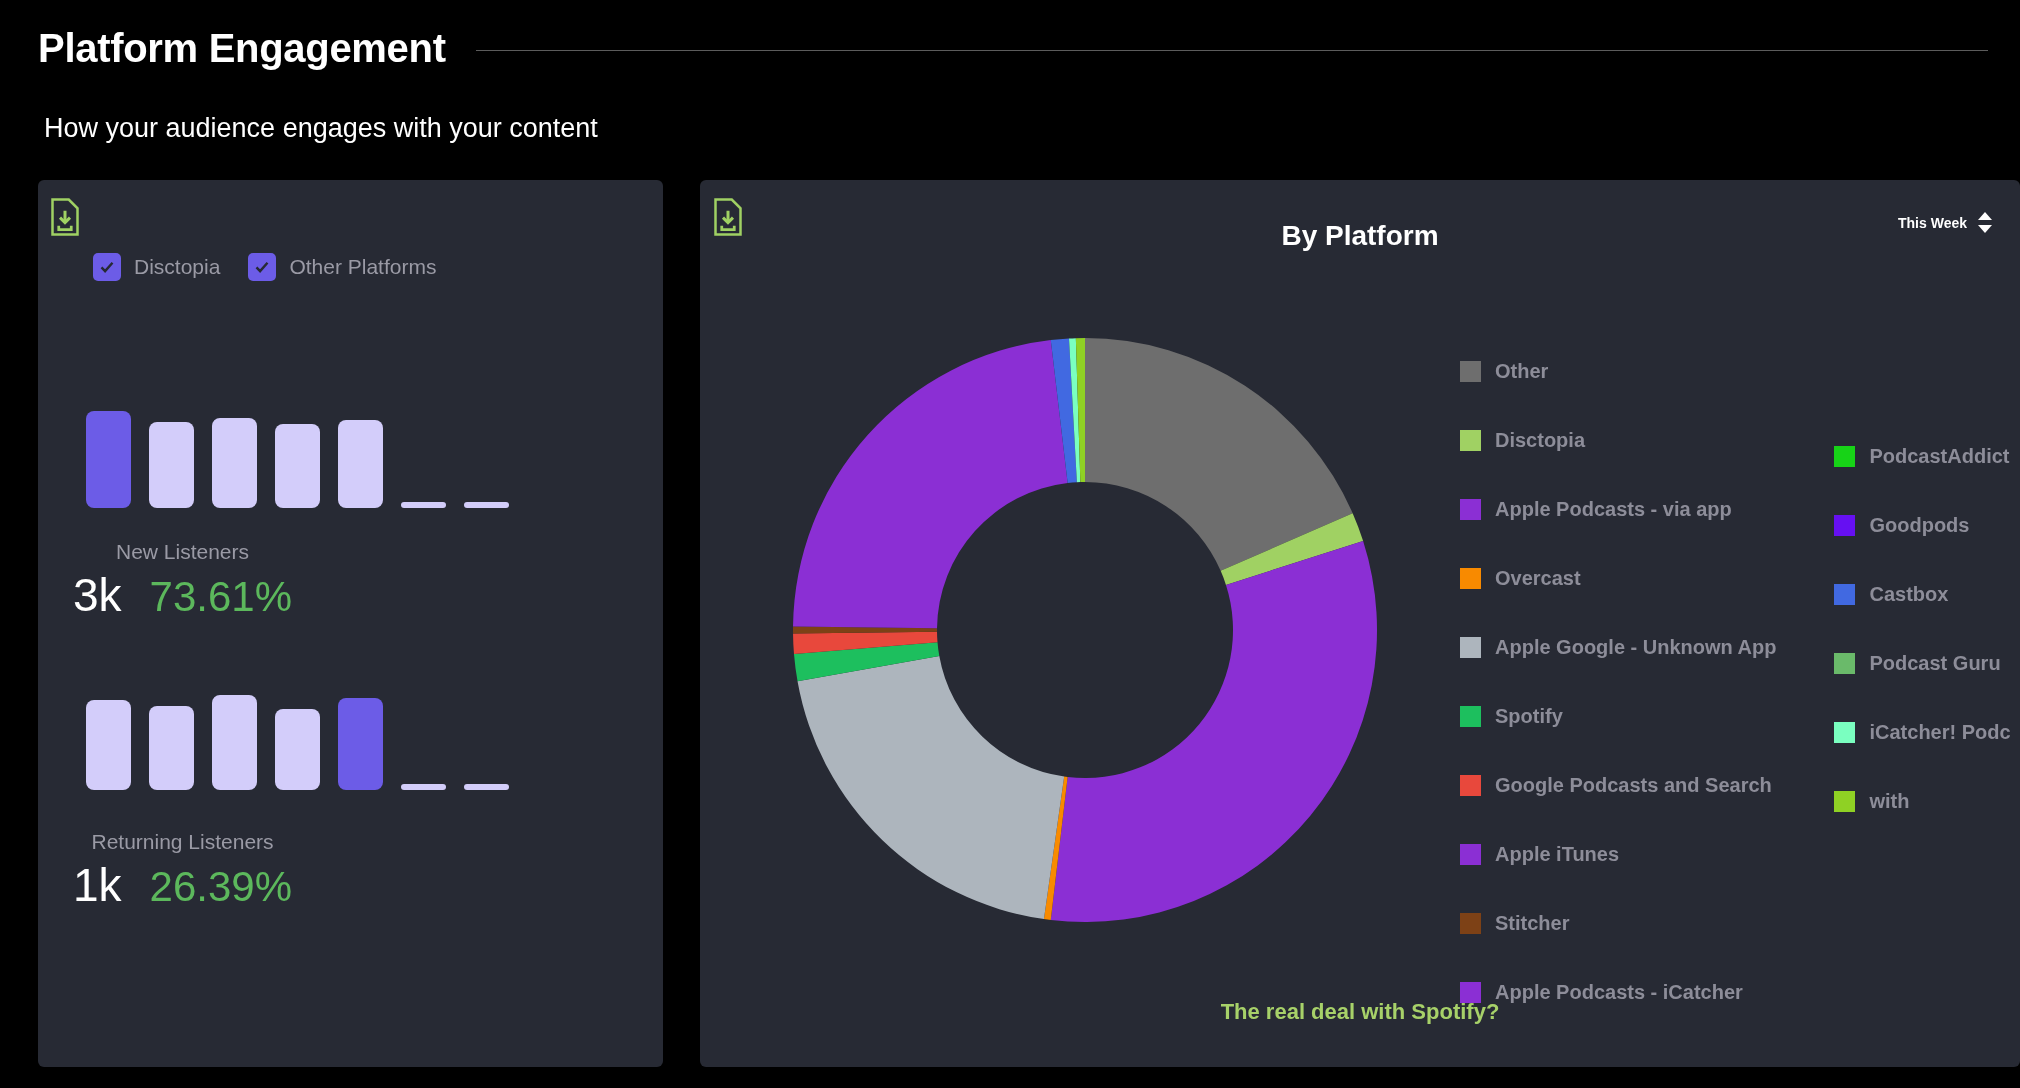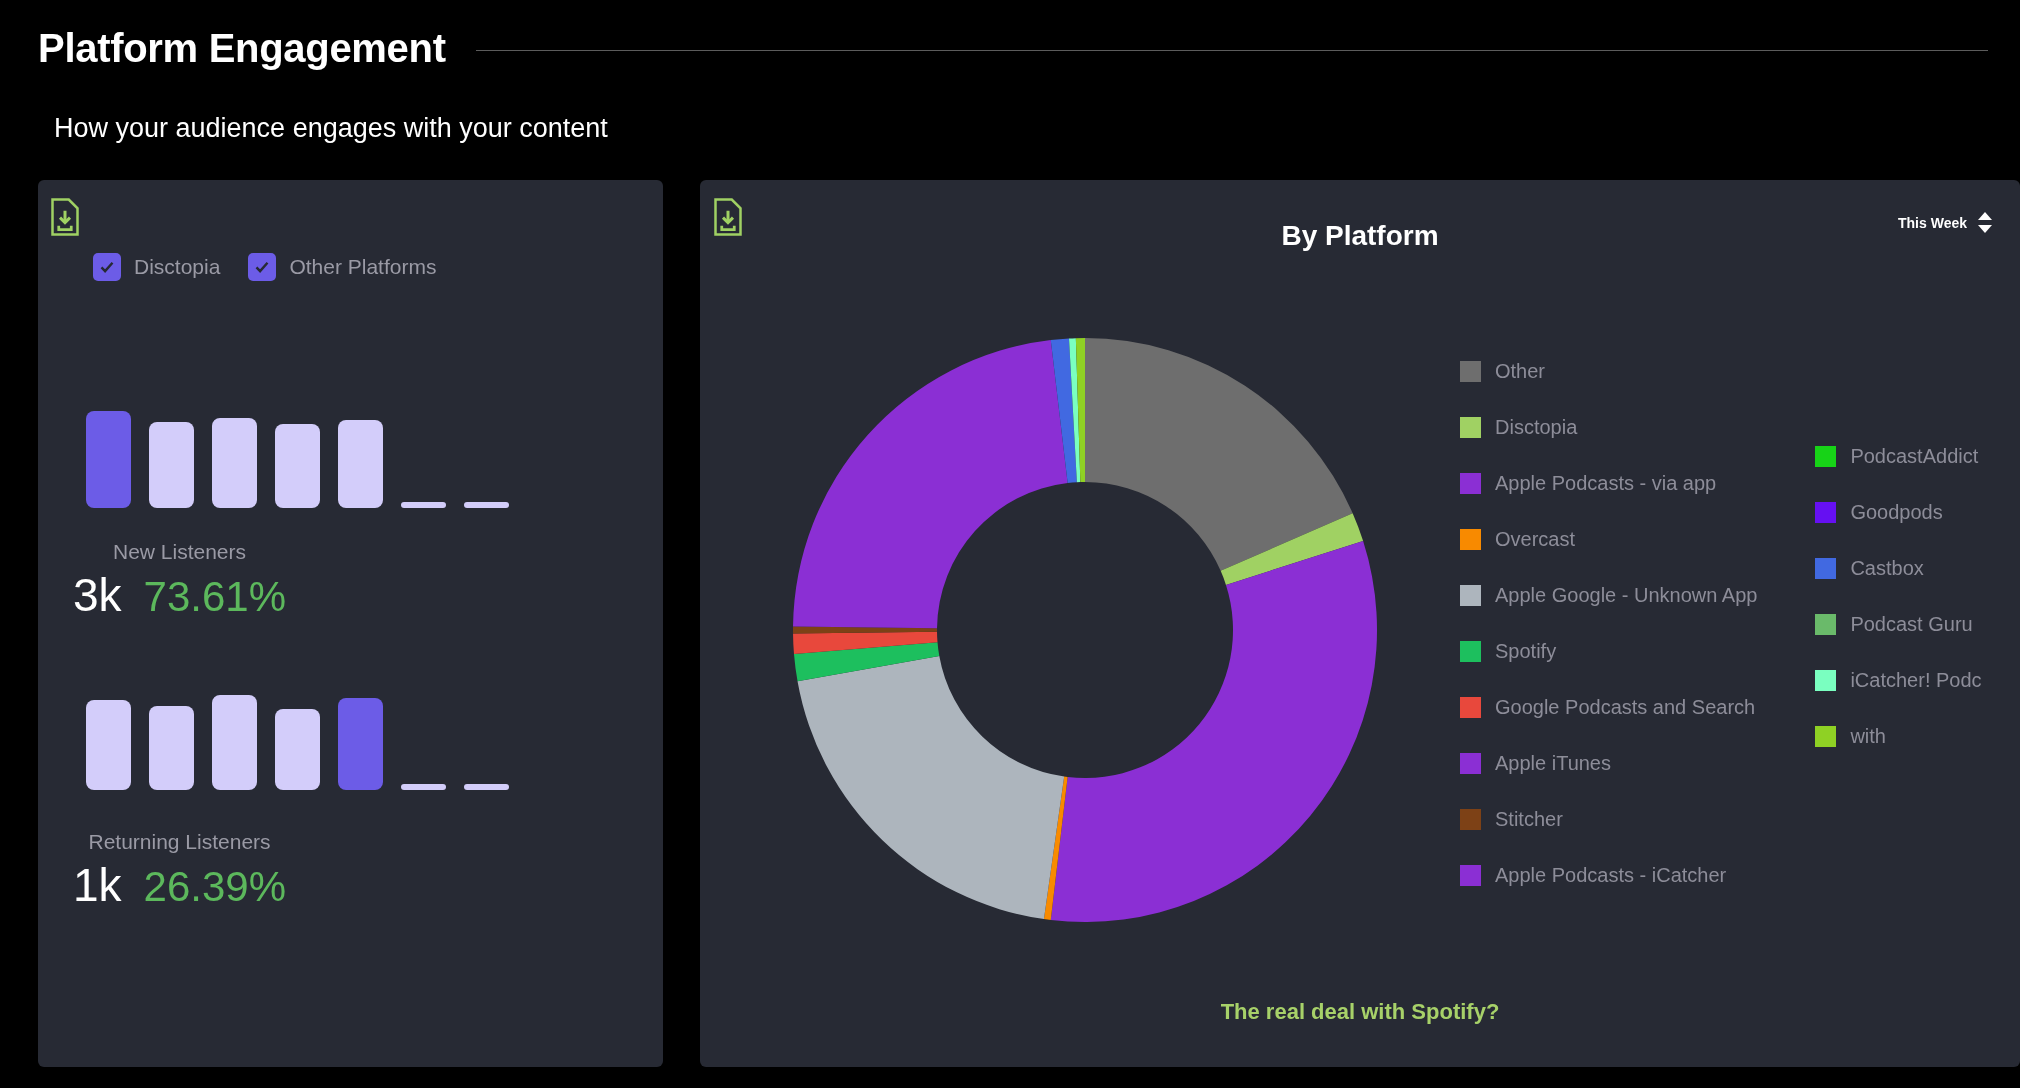--- a/index.html
+++ b/index.html
@@ -18,21 +18,21 @@
     display: flex; align-items: center; gap: 30px;
   }
   .page-title {
     font-size: 40px; font-weight: bold; color: #ffffff;
     letter-spacing: -0.3px; white-space: nowrap;
   }
   .title-rule {
     flex: 1 1 auto; height: 1px; background: #5c5c5c; margin-top: 4px;
   }
   .page-subtitle {
-    position: absolute; left: 54px; top: 113px;
+    position: absolute; left: 44px; top: 113px;
     font-size: 27px; color: #ffffff; font-weight: 400;
   }
 
   
   .panel {
     position: absolute;
     background: #272a34;
     border-radius: 6px;
   }
   #panel-left  { left: 38px;  top: 180px; width: 625px;  height: 887px; }
@@ -78,35 +78,35 @@
   }
   #bars-new  { top: 398px; }
   #bars-ret  { top: 680px; }
   .bar { width: 45px; border-radius: 8px; background: #d3cdfa; }
   .bar.hl { background: #6c5ce7; }
 
   .stat-block { position: absolute; left: 73px; }
   #stat-new { top: 540px; }
   #stat-ret { top: 830px; }
   .stat-label { font-size: 21px; color: #9a9aa5; margin-bottom: 4px; text-align: center; }
-  .stat-values { display: flex; align-items: baseline; gap: 22px; }
+  .stat-values { display: flex; align-items: baseline; gap: 28px; }
   .stat-num { font-size: 46px; color: #ffffff; font-weight: 400; }
   .stat-pct { font-size: 42px; color: #5cb85c; font-weight: 400; }
 
   
   .chart-title {
     position: absolute; left: 0; right: 0; top: 240px;
     text-align: center; font-size: 28px; font-weight: bold; color: #ffffff;
   }
   .donut-wrap { position: absolute; left: 85px; top: 150px; }
   .legend {
     position: absolute; left: 760px; top: 180px;
     display: flex; gap: 58px;
   }
-  .legend-col { display: flex; flex-direction: column; gap: 33px; }
+  .legend-col { display: flex; flex-direction: column; gap: 46px; font-weight: bold; }
   .legend-item { display: flex; align-items: center; gap: 14px; white-space: nowrap; }
   .legend-swatch { width: 21px; height: 21px; flex: 0 0 21px; }
   .legend-text { font-size: 20px; color: #8d8d99; }
   .legend-col.col2 { width: 200px; overflow: hidden; }
 
   .footer-link {
     position: absolute; left: 0; right: 0; bottom: 42px;
     text-align: center; font-size: 22px; font-weight: bold; color: #a7d169;
     cursor: pointer;
   }

